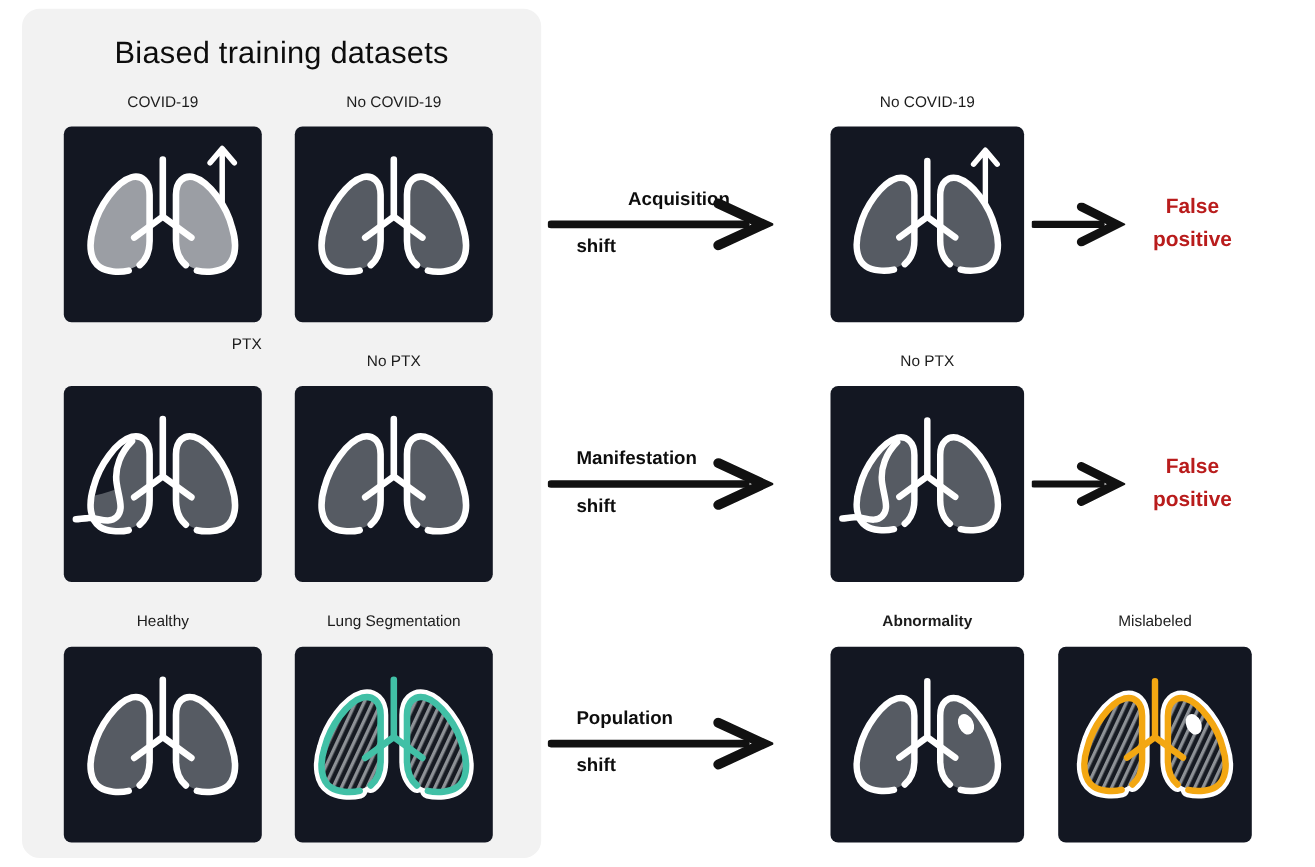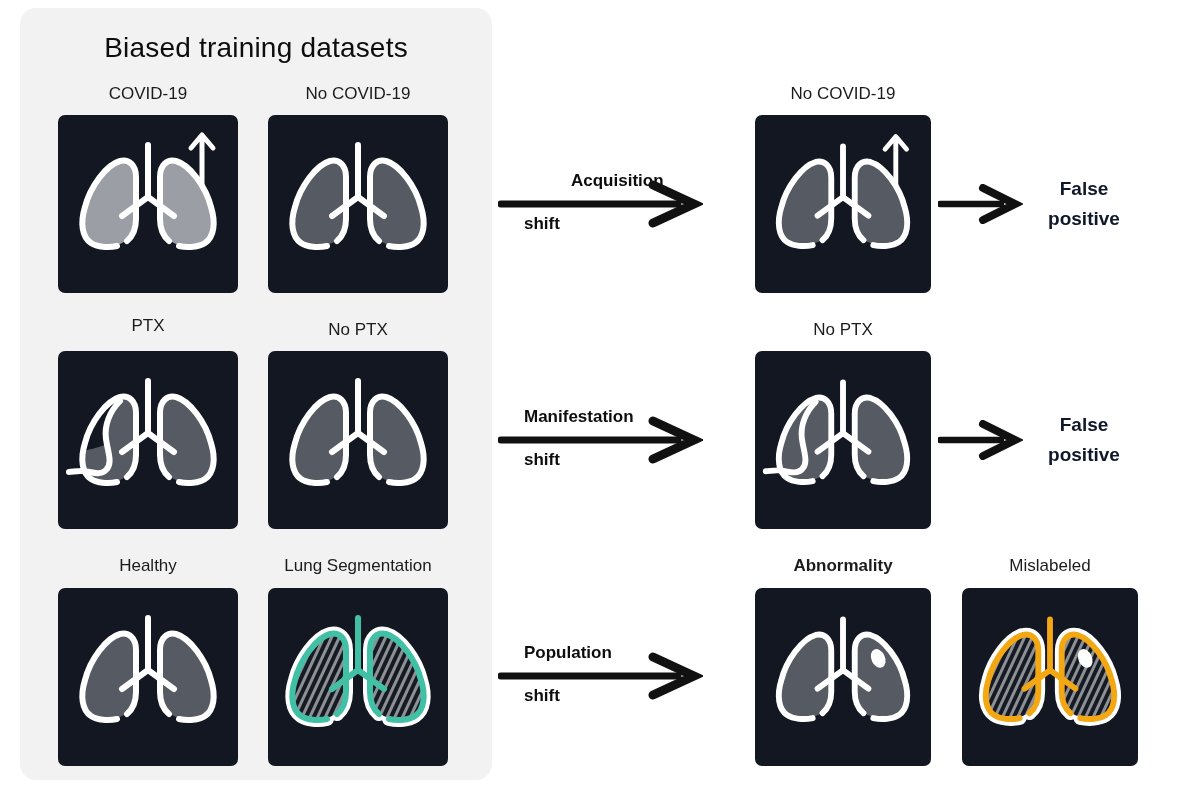--- a/index.html
+++ b/index.html
@@ -13,45 +13,45 @@
   .panel-title{
     position:absolute;left:0;top:24px;width:100%;text-align:center;
     font-size:28px;font-weight:400;color:#0d0d0d;letter-spacing:.2px;
   }
   .tile{
     position:absolute;width:180px;height:178px;background:#131722;border-radius:7px;
   }
   .tile.sm{width:176px;}
   .tile svg{display:block;width:100%;height:100%;}
   .tile-label{
-    position:absolute;width:180px;text-align:center;font-size:17px;color:#1c1c1c;
+    position:absolute;width:180px;text-align:center;font-size:14px;color:#1c1c1c;
   }
   .tile-label.sm{width:176px;}
   .shift-label{
     position:absolute;font-size:17px;font-weight:700;color:#0d0d0d;white-space:nowrap;
   }
   .arrow-svg{position:absolute;display:block;}
   .outcome{
     position:absolute;width:112px;text-align:center;font-size:19px;font-weight:700;
-    color:#0f172a;line-height:1.6;
+    color:#b91c1c;line-height:1.6;
   }
 </style>
 </head>
 <body>
 
 <div id="canvas">
 
   <div class="panel" id="panel-left">
     <div class="panel-title">Biased training datasets</div>
   </div>
 
 
   <div class="tile-label" style="left:58px;top:84px;">COVID-19</div>
   <div class="tile-label" style="left:268px;top:84px;">No COVID-19</div>
-  <div class="tile-label" style="left:58px;top:316px;">PTX</div>
+  <div class="tile-label" style="left:58px;top:304px;text-align:right;">PTX</div>
   <div class="tile-label" style="left:268px;top:320px;">No PTX</div>
   <div class="tile-label" style="left:58px;top:556px;text-align:center;">Healthy</div>
   <div class="tile-label" style="left:268px;top:556px;">Lung Segmentation</div>
 
   <div class="tile" style="left:58px;top:115px;">
       <svg viewBox="0 0 180 178" preserveAspectRatio="xMidYMid meet">
     <defs>
       <pattern id="hatch" patternUnits="userSpaceOnUse" width="7" height="7" patternTransform="rotate(25)">
         <rect width="7" height="7" fill="#161a22"></rect>
             <rect width="3" height="7" fill="#8d9196"></rect>

